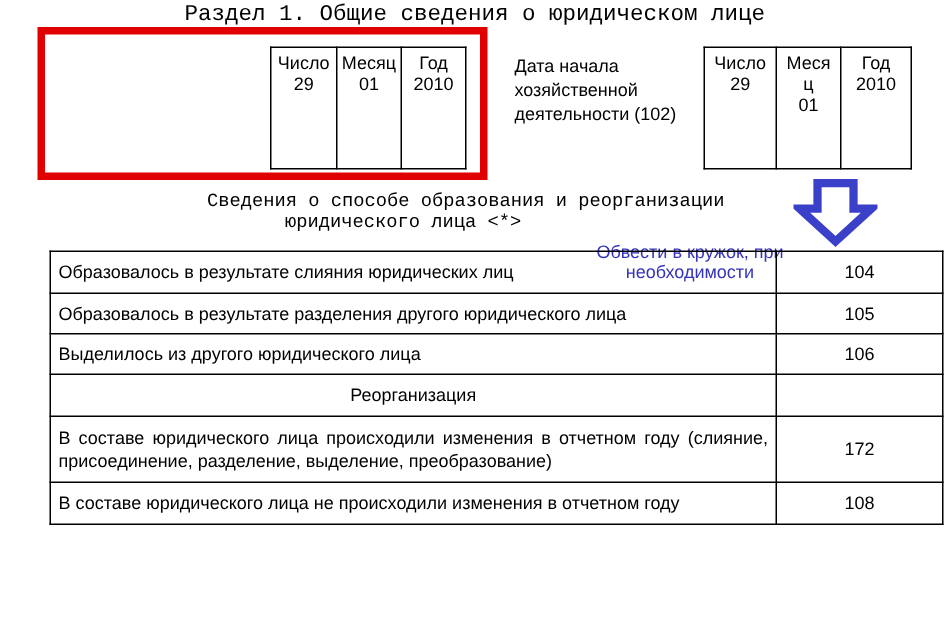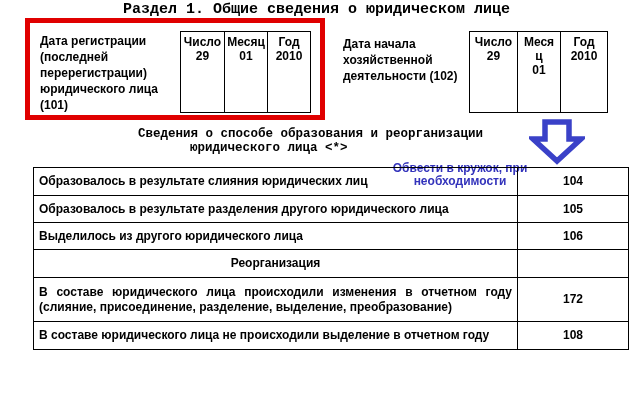--- a/index.html
+++ b/index.html
@@ -1,18 +1,18 @@
 <!DOCTYPE html>
 <html><head>
 <meta charset="utf-8">
 <style>
   html,body { margin:0; padding:0; background:#fff; }
   .page {
     position:relative; width:633px; height:416px; background:#ffffff;
-    color:#000; font-family:"Liberation Sans", sans-serif; overflow:hidden;font-weight:bold;
+    color:#000; font-family:"Liberation Sans", sans-serif; overflow:hidden;
   }
   .mono { font-family:"Liberation Mono", monospace; }
 
   
   .title {
     position:absolute; top:1px; left:0; width:100%;
     text-align:center; font-size:15px; letter-spacing:0;
   }
 
   
@@ -75,25 +75,20 @@
 </style>
 </head>
 <body>
 
 <div class="page">
 
   <div class="title mono">Раздел 1. Общие сведения о юридическом лице</div>
 
   <div class="red-box"></div>
 
-  <div class="reg-label">Дата регистрации
-(последней
-перерегистрации)
-юридического лица
-(101)</div>
 
   <table class="date-table" id="date-table-1">
     <colgroup>
         <col style="width:44px">
         <col style="width:43px">
         <col style="width:43px">
       </colgroup>
     <tbody>
         <tr>
       <td>
@@ -173,19 +168,19 @@
     </tr>
     <tr class="h28">
       <td class="center">Реорганизация</td>
       <td class="num"></td>
     </tr>
     <tr class="h44">
       <td class="justify">В составе юридического лица происходили изменения в отчетном году (слияние, присоединение, разделение, выделение, преобразование)</td>
       <td class="num">172</td>
     </tr>
     <tr class="h28">
-      <td>В составе юридического лица не происходили выделение в отчетном году</td>
+      <td>В составе юридического лица не происходили изменения в отчетном году</td>
       <td class="num">108</td>
     </tr>
   </tbody>
     </table>
 
 </div>
 
 </body></html>

